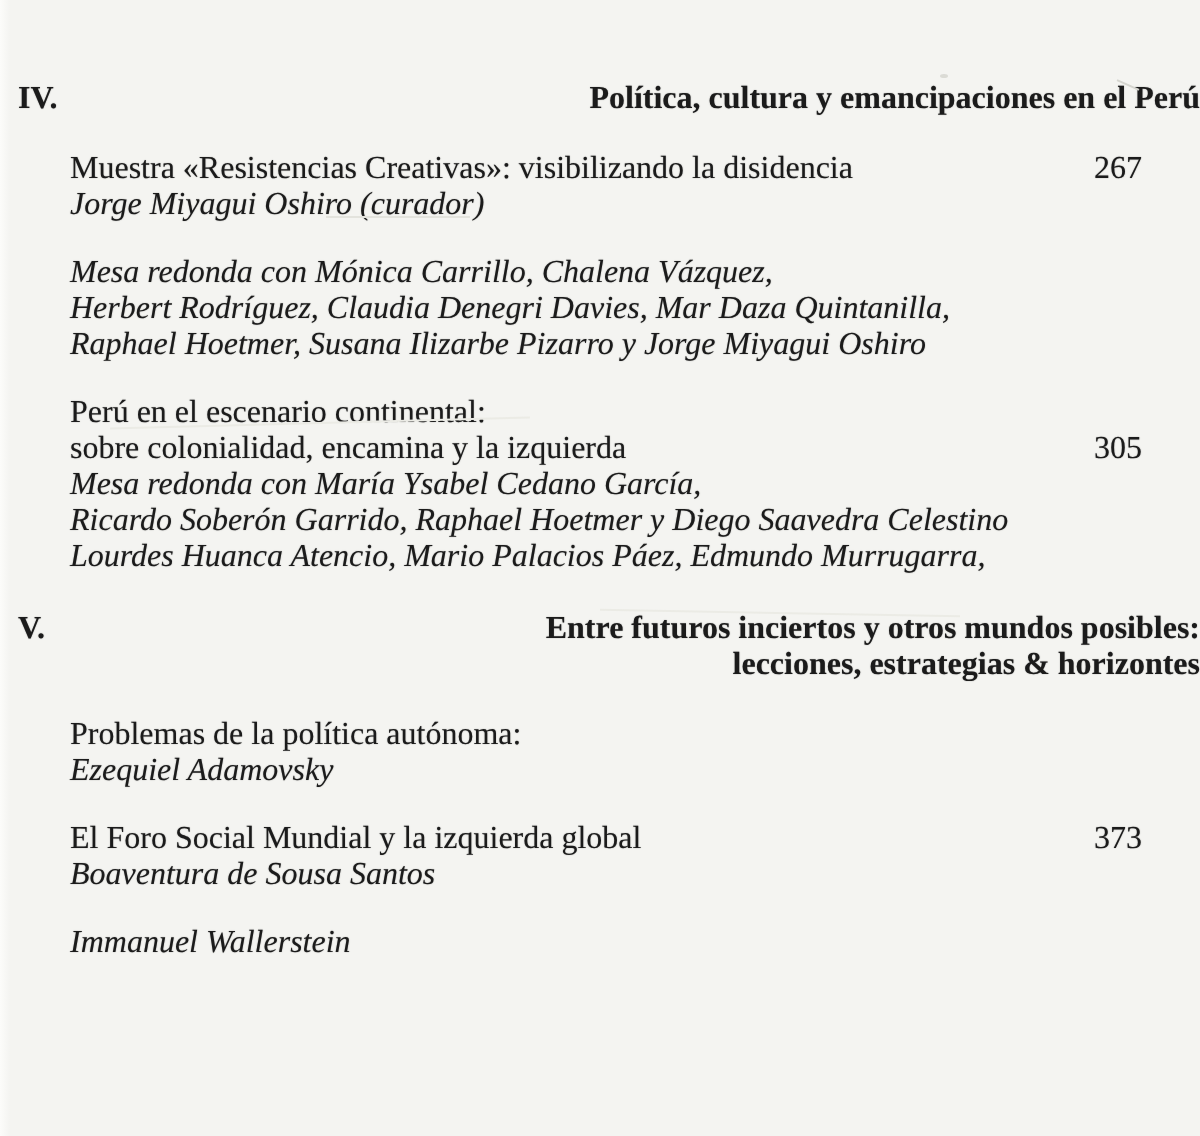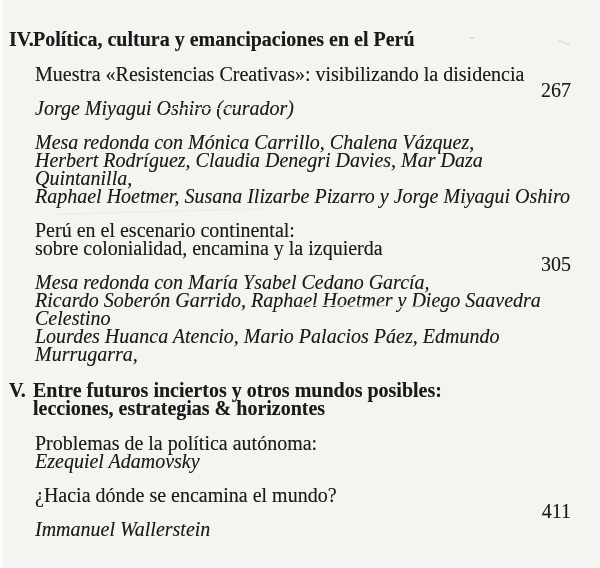--- a/index.html
+++ b/index.html
@@ -5,24 +5,24 @@
   html, body {
     margin: 0;
     padding: 0;
     background: #e8e8e6;
   }
   .page {
     position: relative;
     width: 600px;
     height: 568px;
     box-sizing: border-box;
-    padding-top: 30px;
+    padding-top: 41px;
     background: #f4f4f1;
     font-family: "Liberation Serif", "DejaVu Serif", serif;
-    font-size: 20px;
+    font-size: 16px;
     line-height: 18px;
     color: #1b1b1b;
     overflow: hidden;
     text-shadow: 0 0 0.6px rgba(25,25,25,0.45);
   }
   .edge-left {
     position: absolute;
     left: 0; top: 0;
     width: 5px; height: 100%;
     background: linear-gradient(to right, #fcfcfa, rgba(252,252,250,0));
@@ -31,38 +31,38 @@
     display: flex;
     padding-left: 9px;
     font-weight: bold;
   }
   .numeral {
     flex: none;
     width: 24px;
   }
   .heading-text-col {
     flex: 1;
+    text-align: right;
   }
   .section-iv { margin-bottom: 17px; }
   .section-v-heading { margin-bottom: 17px; }
   .section-v { margin-top: 18px; }
   .entry {
     margin-left: 35px;
     margin-right: 29px;
     margin-bottom: 16px;
   }
   .line-row {
     display: flex;
     justify-content: space-between;
     align-items: flex-start;
   }
   .page-num {
     flex: none;
     padding-left: 12px;
-    margin-top: 16px;
   }
   .author-line {
     font-style: italic;
   }
   .artifact {
     position: absolute;
     pointer-events: none;
   }
   .speck-1 { top: 37px; left: 470px; width: 4px; height: 2px; background: #c9c9c3; border-radius: 50%; opacity: .6; }
   .scratch-1 { top: 42px; left: 558px; width: 12px; height: 1px; background: #d5d5cf; transform: rotate(24deg); }
@@ -124,22 +124,25 @@
       </span>
     </div>
 
     <div class="entry">
       <div class="line-row">
         <span class="title-line">Problemas de la política autónoma:</span>
       </div>
       <div class="author-line">Ezequiel Adamovsky</div>
     </div>
 
+    <div class="entry">
+      <div class="line-row">
+        <span class="title-line">El Foro Social Mundial y la izquierda global</span>
+        <span class="page-num">373</span>
+      </div>
+      <div class="author-line">Boaventura de Sousa Santos</div>
+    </div>
 
     <div class="entry">
-      <div class="line-row">
-        <span class="title-line">¿Hacia dónde se encamina el mundo?</span>
-        <span class="page-num">411</span>
-      </div>
       <div class="author-line">Immanuel Wallerstein</div>
     </div>
   </section>
 </div>
 
 </body></html>

